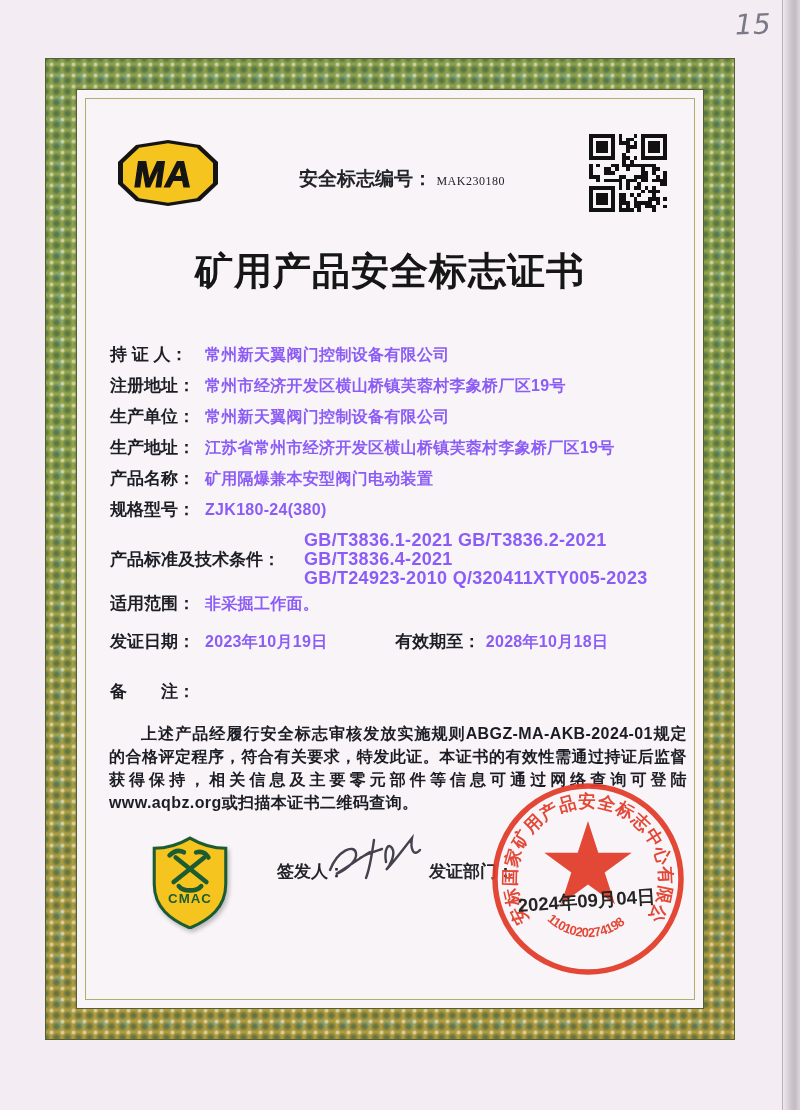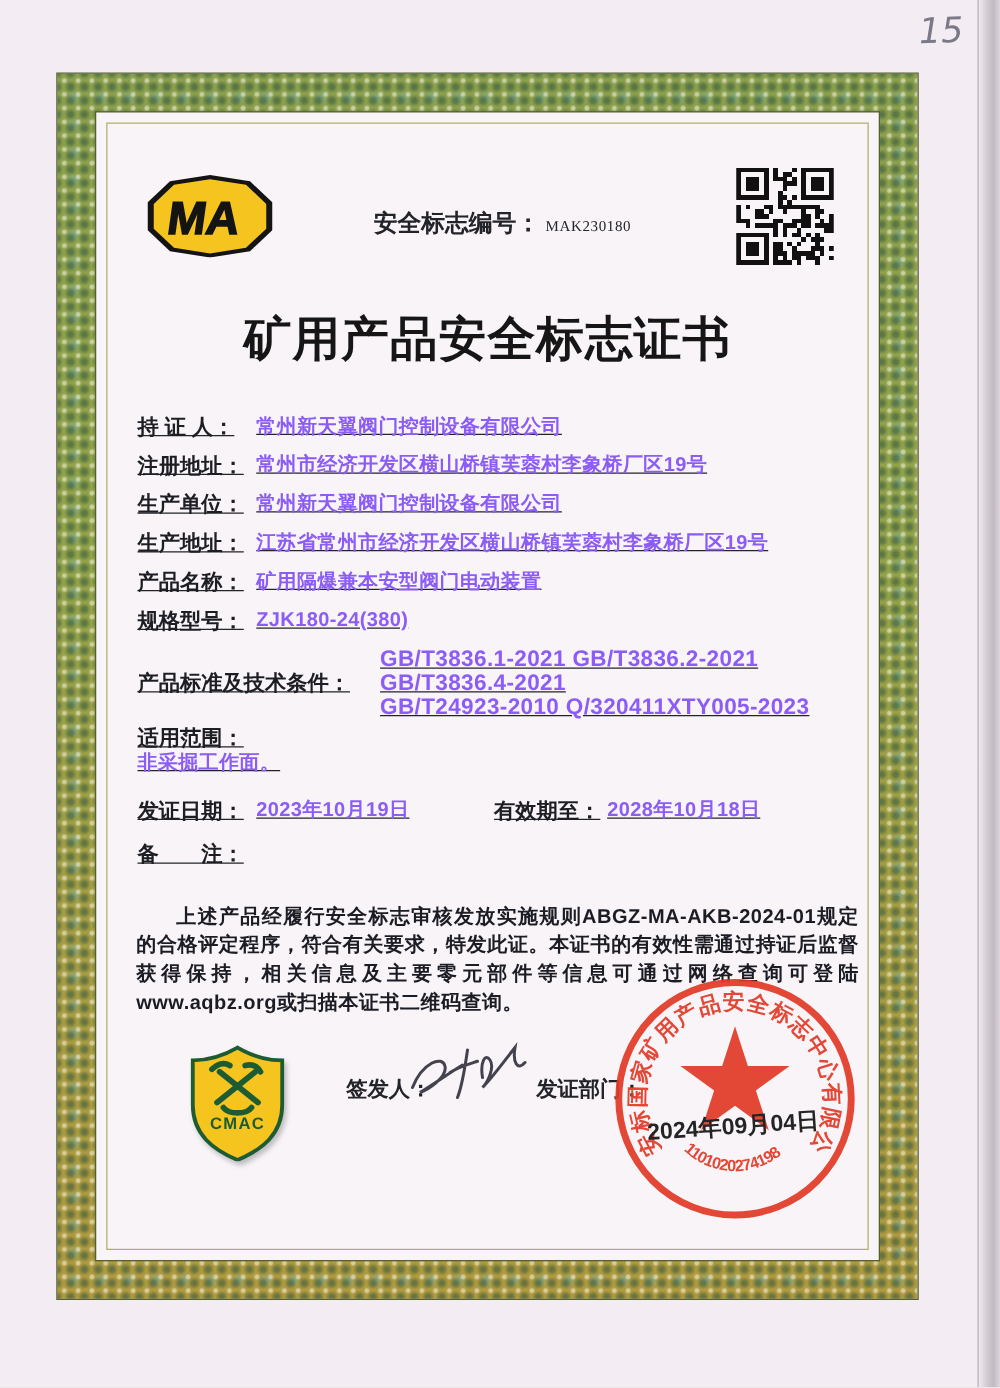--- a/index.html
+++ b/index.html
@@ -22,29 +22,29 @@
     box-shadow:0 0 0 1px #55602e;outline:1px solid #b3ad6d;outline-offset:-9px;}
   
   .ma-badge{position:absolute;left:41px;top:50px;width:100px;height:66px;}
   .cert-no{position:absolute;left:222px;top:76px;white-space:nowrap;}
   .cert-no-label{font-size:19px;font-weight:bold;}
   .cert-no-value{font-size:12px;font-family:"Liberation Serif",serif;letter-spacing:.5px;}
   .qr{position:absolute;left:512px;top:44px;width:78px;height:78px;}
   .doc-title{position:absolute;left:0;right:0;top:156px;text-align:center;font-size:38px;font-weight:900;
     font-family:"Liberation Serif","DejaVu Serif",serif;letter-spacing:1px;color:#161616;}
   
-  .fields{position:absolute;left:33px;top:242px;width:566px;text-decoration:underline;}
+  .fields{position:absolute;left:33px;top:255px;width:566px;}
   .frow{display:flex;align-items:flex-start;line-height:20px;margin-bottom:11px;}
   .flabel{font-size:17px;font-weight:bold;min-width:95px;white-space:nowrap;color:#1d1d24;}
   .fvalue{font-size:16px;font-weight:bold;white-space:pre-line;color:#8b5cf6;letter-spacing:.3px;}
   .frow.std{align-items:center;margin-bottom:6px;margin-top:3px;gap:24px;}
   .frow.std .flabel{min-width:0;margin-right:12px;}
   .frow.std .fvalue{font-size:18px;width:400px;line-height:19px;}
-  .frow.scope{margin-top:2px;margin-bottom:18px;flex-direction:column;}
-  .frow.dates{margin-bottom:15px;justify-content:center;}
+  .frow.scope{margin-top:2px;margin-bottom:18px;}
+  .frow.dates{margin-bottom:30px;justify-content:center;}
   .frow.dates .fvalue{width:196px;}
   .frow.dates .flabel.second{min-width:0;margin-right:8px;}
   
   .notice{position:absolute;left:32px;top:632px;width:578px;font-size:16px;font-weight:bold;
     line-height:23px;text-indent:2em;text-align:justify;color:#1c1c24;letter-spacing:.4px;}
   
   .cmac{position:absolute;left:72px;top:745px;filter:drop-shadow(2px 3px 2px rgba(80,80,90,.35));}
   .signer-label{position:absolute;left:200px;top:770px;font-size:17px;font-weight:bold;}
   .signature{position:absolute;left:247px;top:740px;}
   .issuer-label{position:absolute;left:352px;top:770px;font-size:17px;font-weight:bold;}

